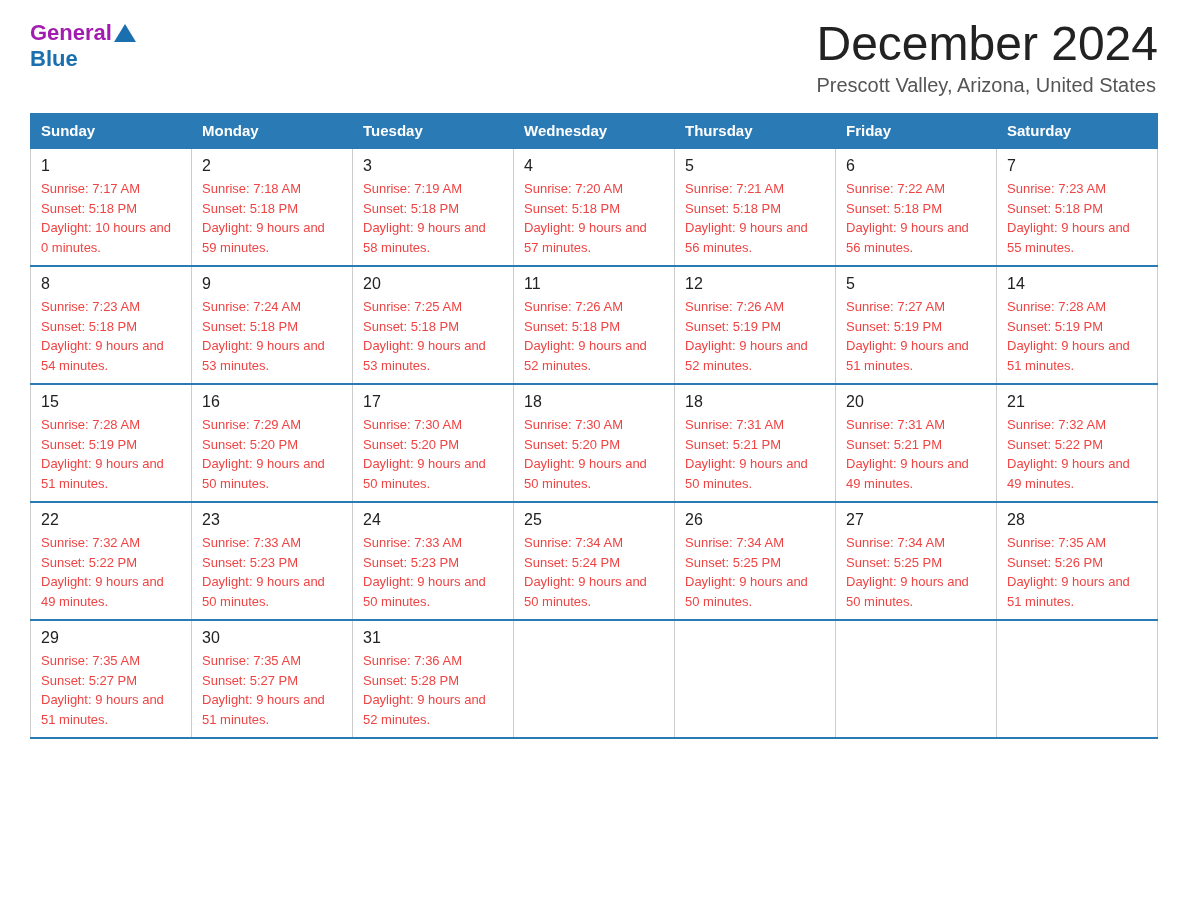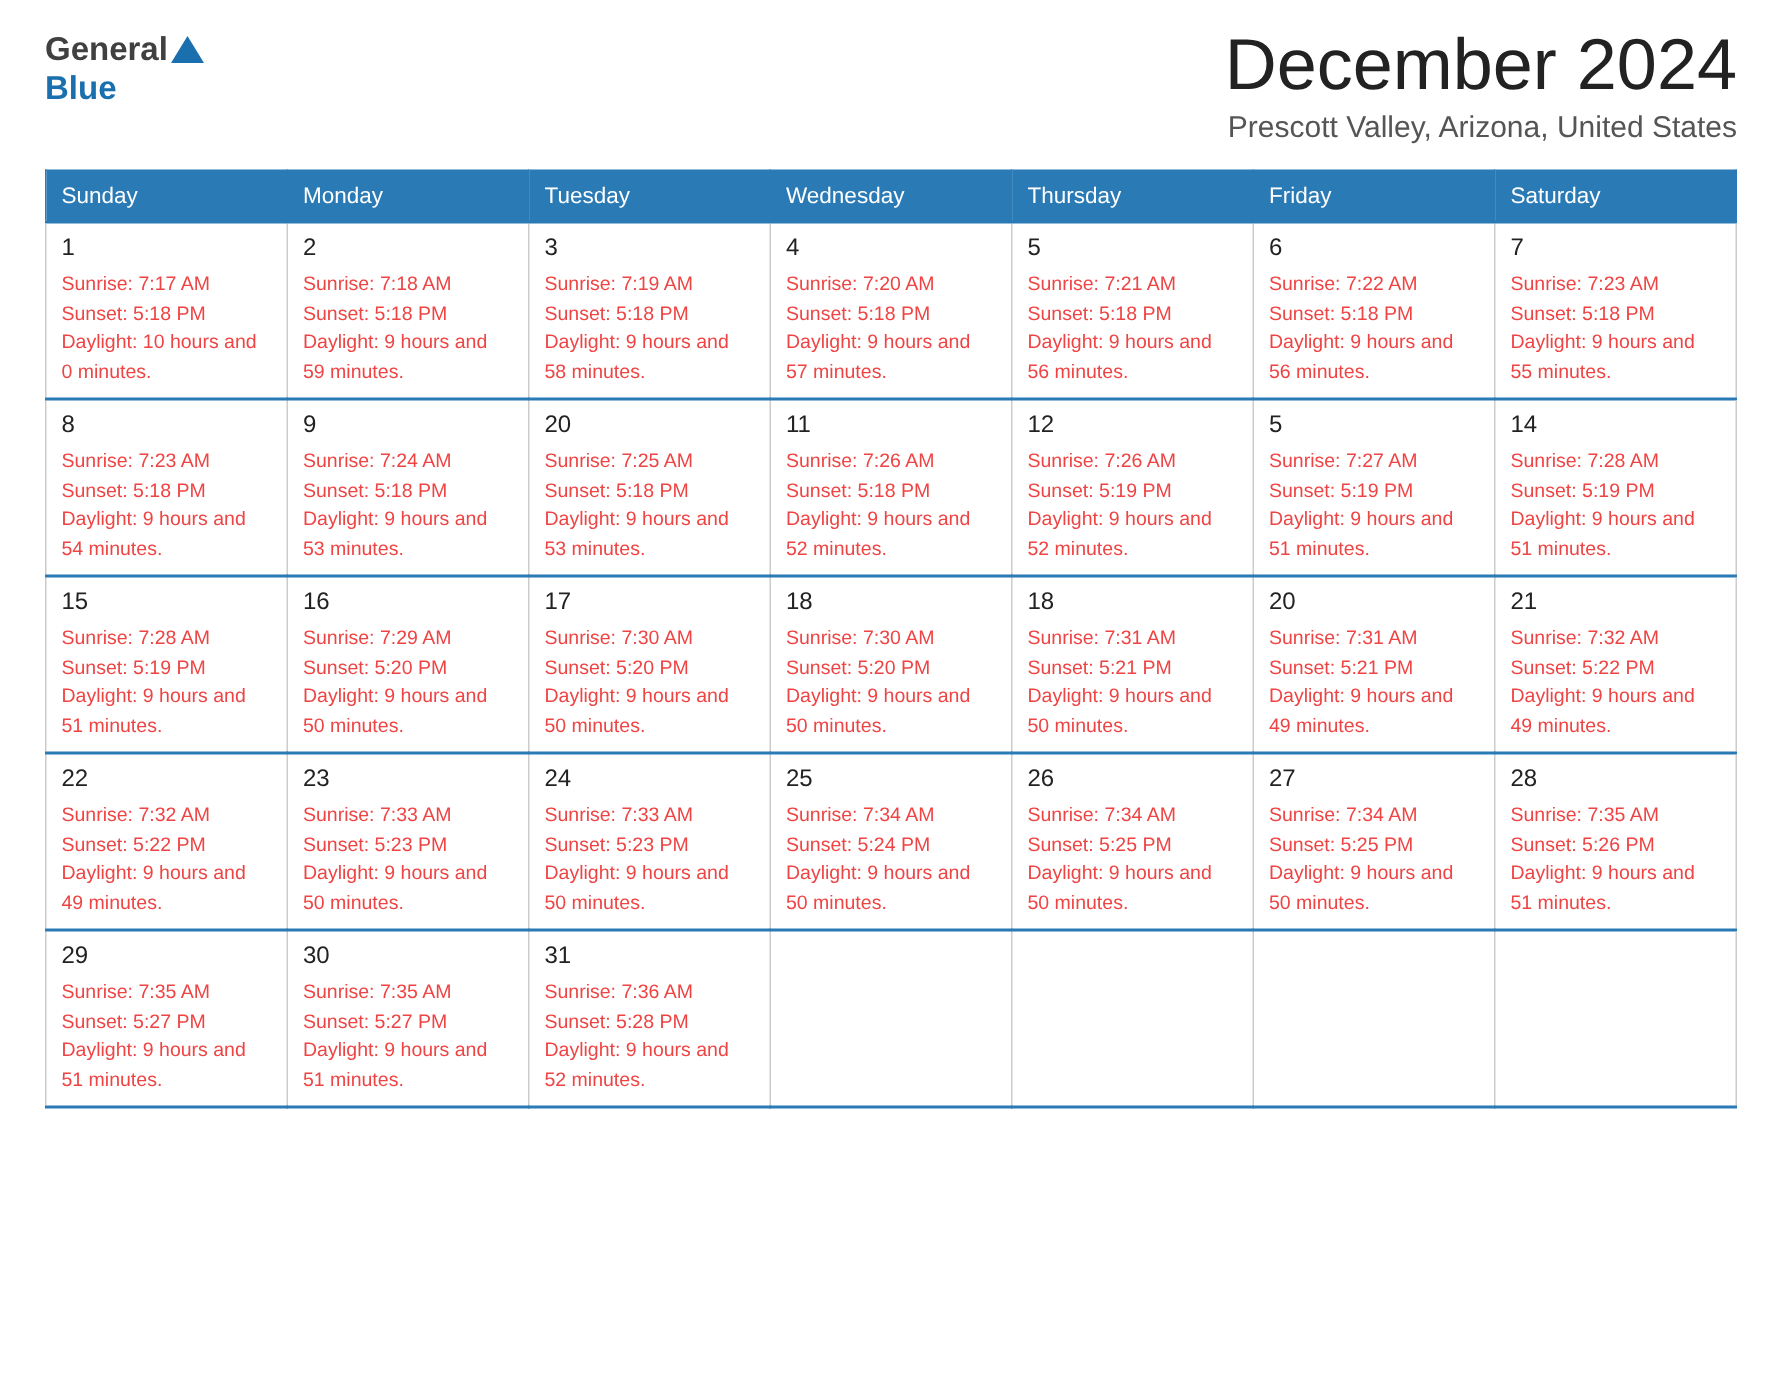--- a/index.html
+++ b/index.html
@@ -21,31 +21,30 @@
 
     .logo {
       display: flex;
       align-items: center;
       gap: 4px;
     }
 
     .logo-text-general {
       font-size: 22px;
       font-weight: bold;
-      color: #404040;
+      color: #a21caf;
     }
 
     .logo-text-blue {
       font-size: 22px;
       font-weight: bold;
       color: #1a6faf;
     }
 
     .title-section {
-      text-align: right;
     }
 
     .month-title {
       font-size: 48px;
       font-weight: normal;
       color: #222;
       line-height: 1;
     }
 
     .location-title {
@@ -58,21 +57,21 @@
       width: 100%;
       border-collapse: collapse;
       border: 1px solid #aaa;
     }
 
     .calendar th {
       background-color: #2a7ab5;
       color: #fff;
       padding: 8px 10px;
       font-size: 15px;
-      font-weight: normal;
+      font-weight: bold;
       text-align: left;
       border: 1px solid #2a7ab5;
     }
 
     .calendar td {
       vertical-align: top;
       padding: 8px 10px;
       border: 1px solid #ccc;
       width: calc(100% / 7);
       min-height: 110px;

